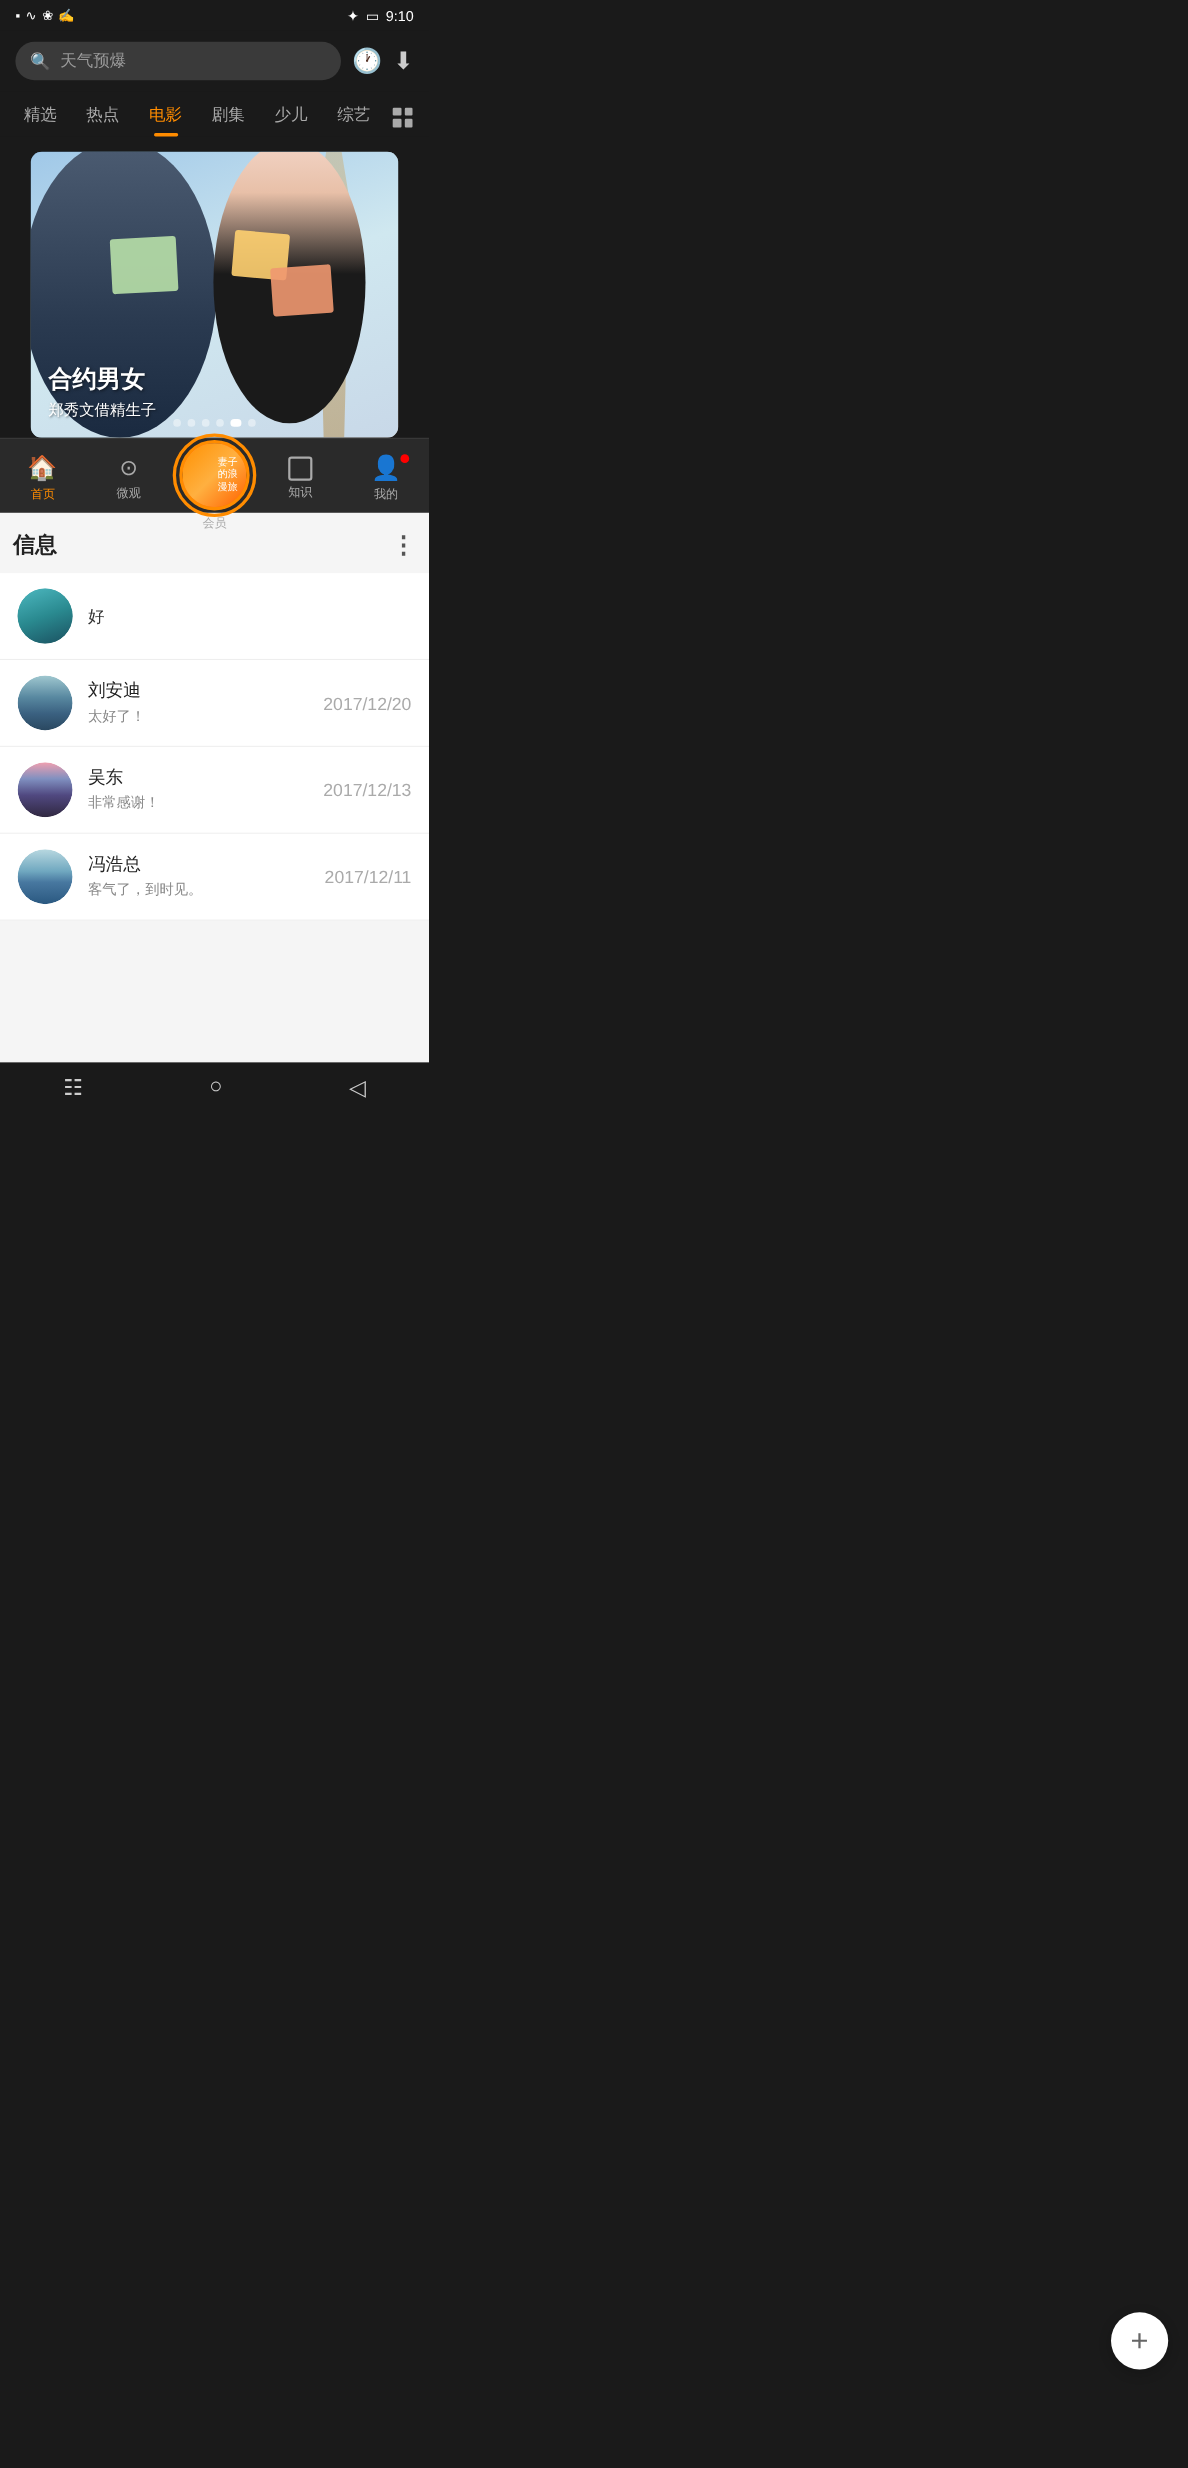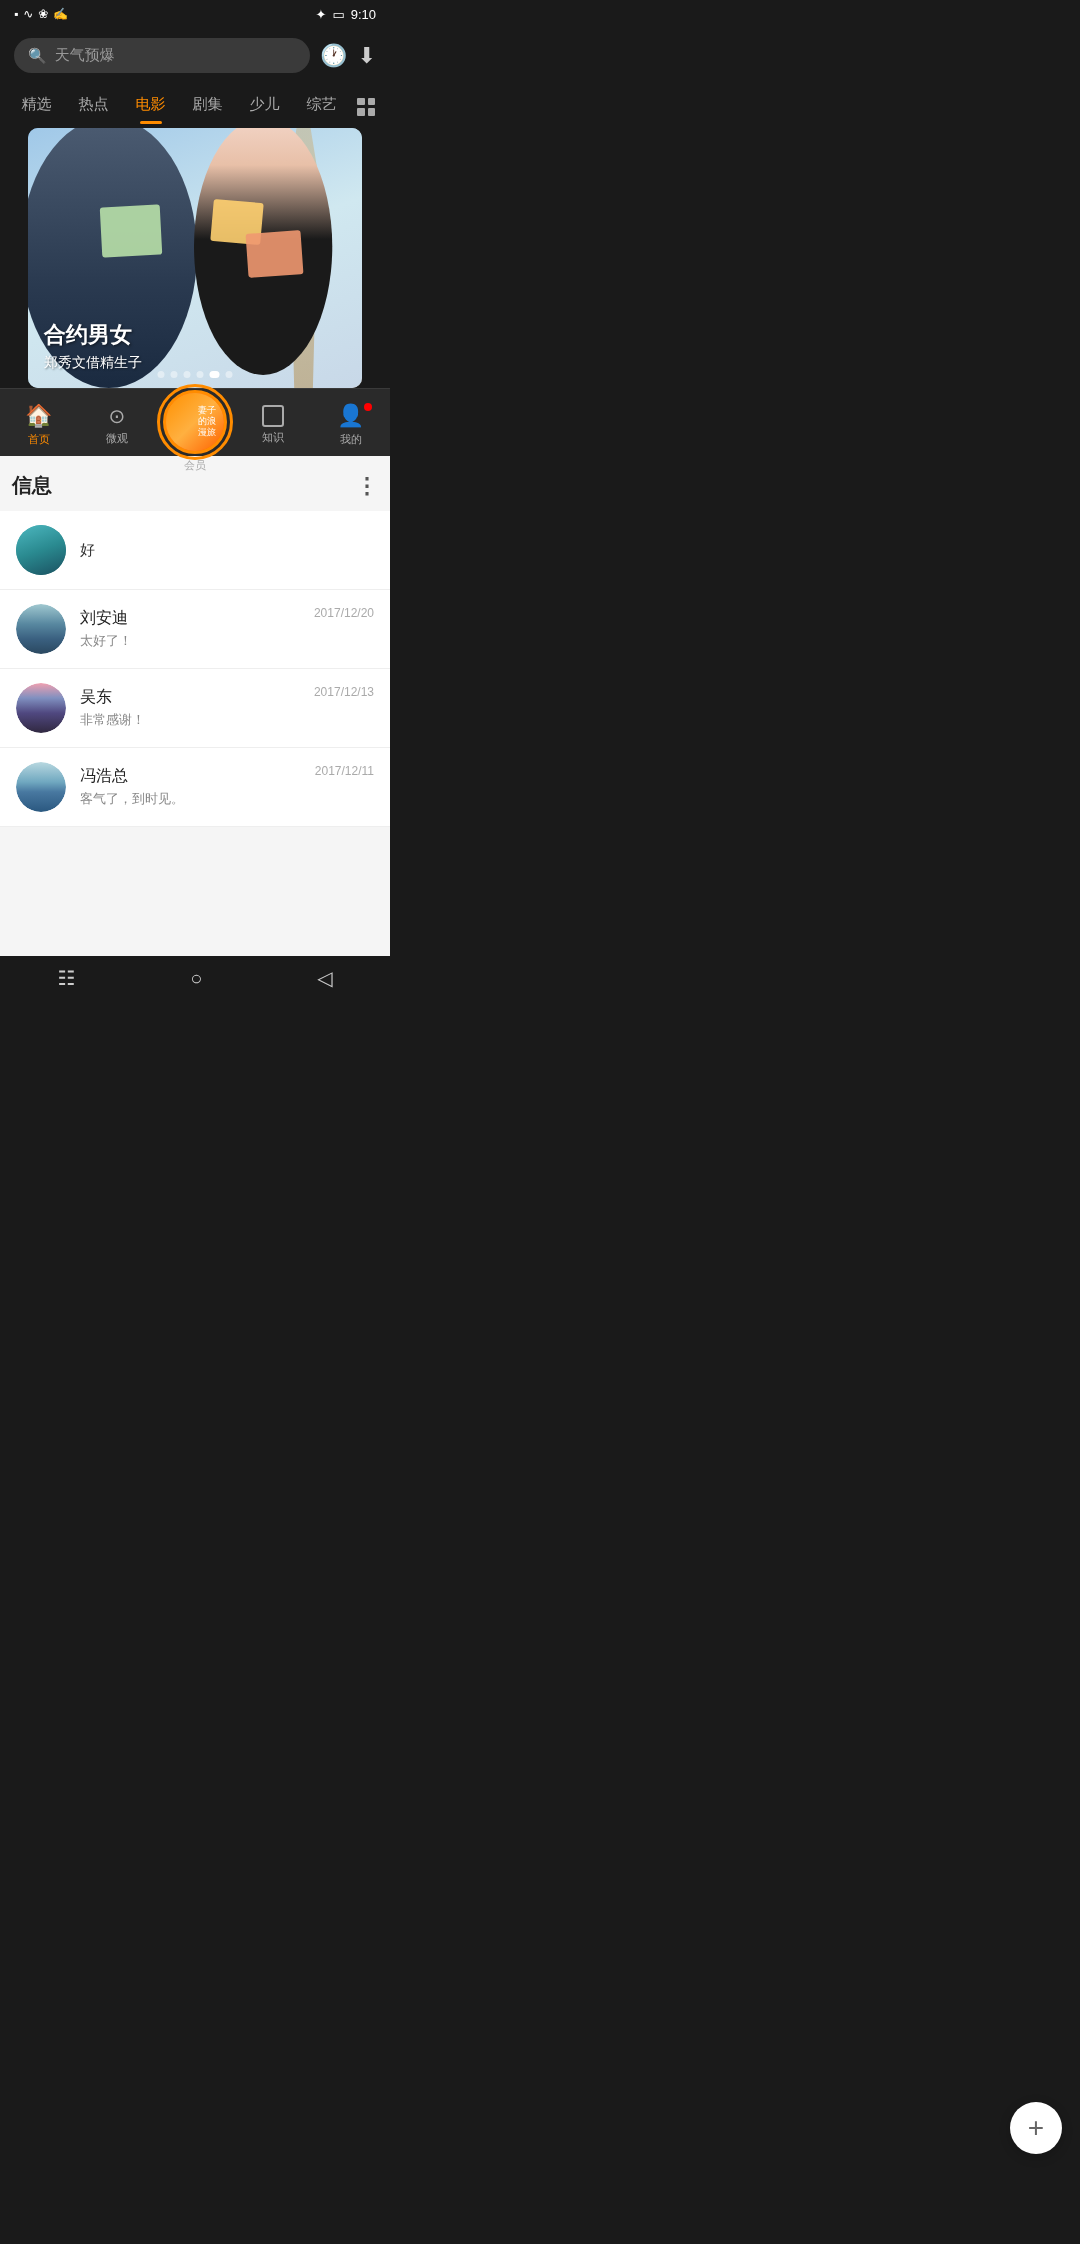--- a/index.html
+++ b/index.html
@@ -253,21 +253,21 @@
       border-radius: 50%;
       flex-shrink: 0;
       overflow: hidden;
     }
     .avatar-landscape {
       background: linear-gradient(160deg, #4db8c0 0%, #2a8a90 40%, #1a5a60 100%);
     }
     .msg-content { flex: 1; }
     .msg-name { font-size: 16px; font-weight: 500; color: #222; margin-bottom: 3px; }
     .msg-preview { font-size: 13px; color: #888; }
-    .msg-time { font-size: 12px; color: #aaa; white-space: nowrap; align-self: flex-start; margin-top: 2px; }
+    .msg-time { font-size: 16px; color: #aaa; white-space: nowrap; align-self: flex-start; margin-top: 18px; }
 
     
     .msg-only-preview {
       font-size: 15px;
       color: #333;
     }
 
     
     .fab {
       position: fixed;
@@ -291,21 +291,21 @@
       background: #1a1a1a;
       height: 44px;
       display: flex;
       align-items: center;
       justify-content: space-around;
     }
     .android-nav-btn { color: #ccc; font-size: 20px; }
 
     .banner-wrap {
       padding: 0 14px;
-      margin-top: 4px;
+      margin-top: 14px;
     }
   </style>
 </head>
 <body>
 
 <div class="status-bar">
   <div class="status-left">
     <span class="status-icon">▪</span>
     <span class="status-icon">∿</span>
     <span class="status-icon">❀</span>

